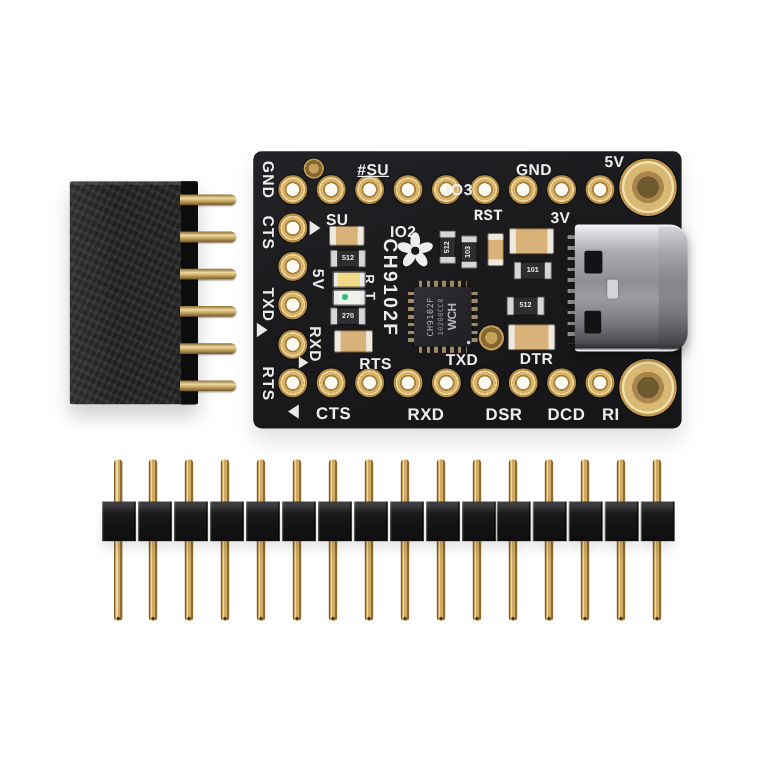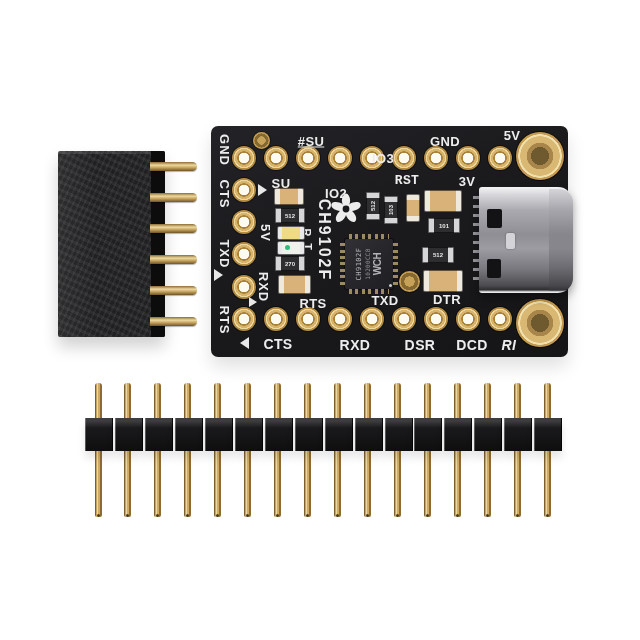--- a/index.html
+++ b/index.html
@@ -163,21 +163,21 @@
     <div class="silk vlabel" style="left:113px;top:114px;font-size:16px;letter-spacing:2px;">CH9102F</div>
 
     <div class="silk" style="left:102px;top:177px;">RTS</div>
     <div class="silk" style="left:174px;top:174px;">TXD</div>
     <div class="silk" style="left:236px;top:173px;">DTR</div>
 
     <div class="silk big" style="left:67px;top:218px;">CTS</div>
     <div class="silk big" style="left:144px;top:219px;">RXD</div>
     <div class="silk big" style="left:209px;top:219px;">DSR</div>
     <div class="silk big" style="left:261px;top:219px;">DCD</div>
-    <div class="silk big" style="left:298px;top:219px;font-style:italic;">RI</div>
+    <div class="silk big" style="left:298px;top:219px;">RI</div>
 
     <div class="tri r" style="left:47px;top:58px;"></div>
     <div class="tri r" style="left:3px;top:143px;"></div>
     <div class="tri rs" style="left:38px;top:171px;"></div>
     <div class="tri l" style="left:29px;top:211px;"></div>
 
     <svg class="flower" width="32" height="32" viewBox="0 0 32 32">
       <g fill="#ededed">
         <ellipse cx="16" cy="7.6" rx="4.1" ry="7.0"></ellipse>
         <ellipse cx="16" cy="7.6" rx="4.1" ry="7.0" transform="rotate(72 16 16)"></ellipse>

